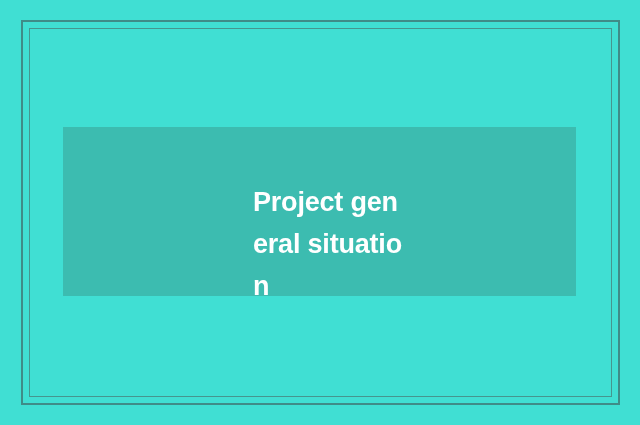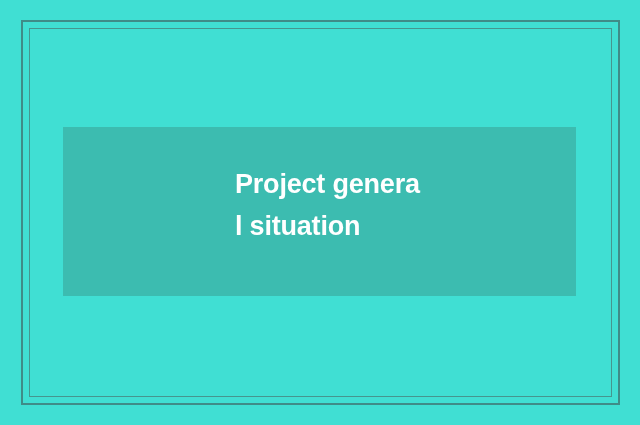--- a/index.html
+++ b/index.html
@@ -55,21 +55,21 @@
   }
 
   #title-block {
     position: absolute;
     left: 172px;
     top: 36px;
     width: 188px;
   }
 
   #slide-title {
-    margin: 0;
+    margin: 18px;
     font-family: "Liberation Sans", sans-serif;
     font-size: 27px;
     line-height: 42px;
     font-weight: bold;
     color: #ffffff;
     text-align: left;
     letter-spacing: -0.2px;
     word-break: break-all;
     overflow-wrap: break-word;
     white-space: normal;

